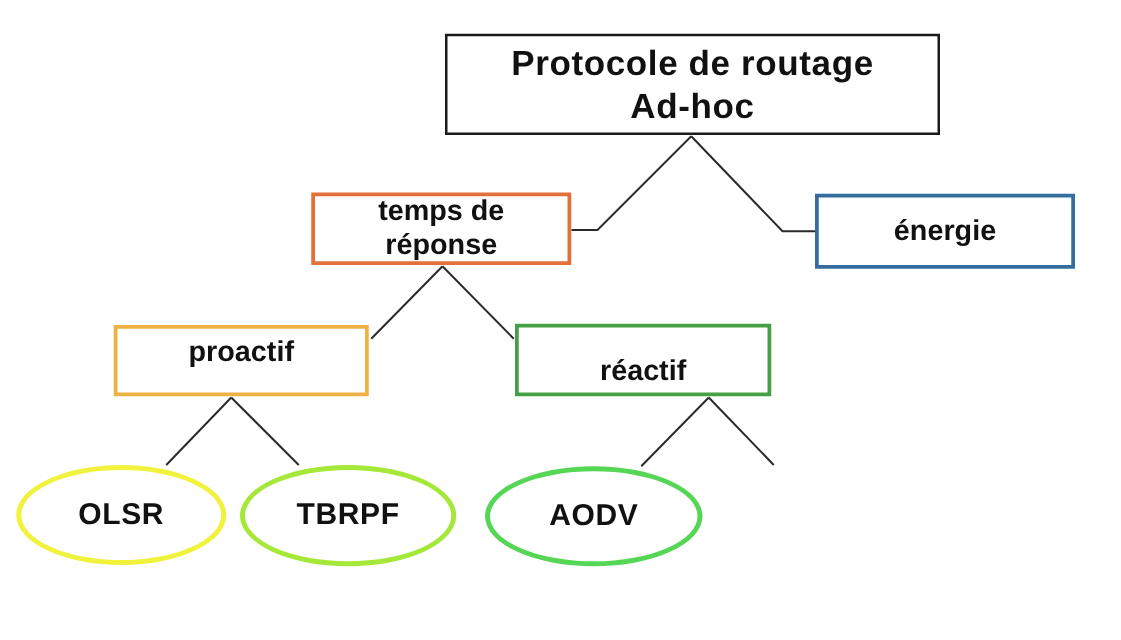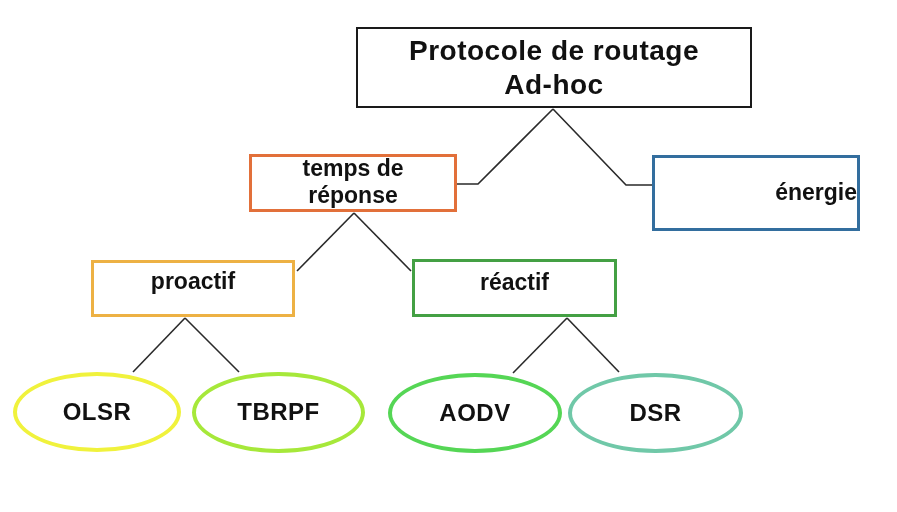--- a/index.html
+++ b/index.html
@@ -51,35 +51,35 @@
     border-width: 2px;
     font-size: 28px;
     font-weight: 600;
     letter-spacing: 0.5px;
   }
   #node-temps {
     left: 249px; top: 154px; width: 208px; height: 58px;
     font-size: 23px; font-weight: bold;
   }
   #node-energie {
-    left: 652px; top: 155px; width: 208px; height: 76px;
-    font-size: 23px; font-weight: bold; justify-content: flex-end;
+    left: 652px; top: 155px; width: 208px; height: 60px;
+    font-size: 23px; font-weight: bold;
   }
   #node-proactif {
     left: 91px; top: 260px; width: 204px; height: 57px;
     font-size: 23px; font-weight: bold;
     align-items: flex-start;
   }
   #node-proactif .label { padding-top: 5px; }
   #node-reactif {
     left: 412px; top: 259px; width: 205px; height: 58px;
     font-size: 23px; font-weight: bold;
     align-items: flex-start;
   }
-  #node-reactif .label { padding-top: 7px; }
+  #node-reactif .label { padding-top: 21px; }
   #node-olsr  { left: 13px;  top: 372px; width: 168px; height: 80px; }
   #node-tbrpf { left: 192px; top: 372px; width: 173px; height: 81px; }
   #node-aodv  { left: 388px; top: 373px; width: 174px; height: 80px; }
   #node-dsr   { left: 568px; top: 373px; width: 175px; height: 80px; }
 </style>
 </head>
 <body>
 
 <div id="canvas">
 
@@ -121,17 +121,14 @@
   </div>
 
   <div id="node-aodv" class="node ellipse-node" style="border-color: rgb(85, 214, 85);">
     <span class="label">AODV</span>
   </div>
 
   <div id="node-tbrpf" class="node ellipse-node" style="border-color: rgb(166, 232, 58);">
     <span class="label">TBRPF</span>
   </div>
 
-  <div id="node-dsr" class="node ellipse-node" style="border-color: rgb(112, 200, 168);">
-    <span class="label">DSR</span>
-  </div>
 
 </div>
 
 </body></html>

